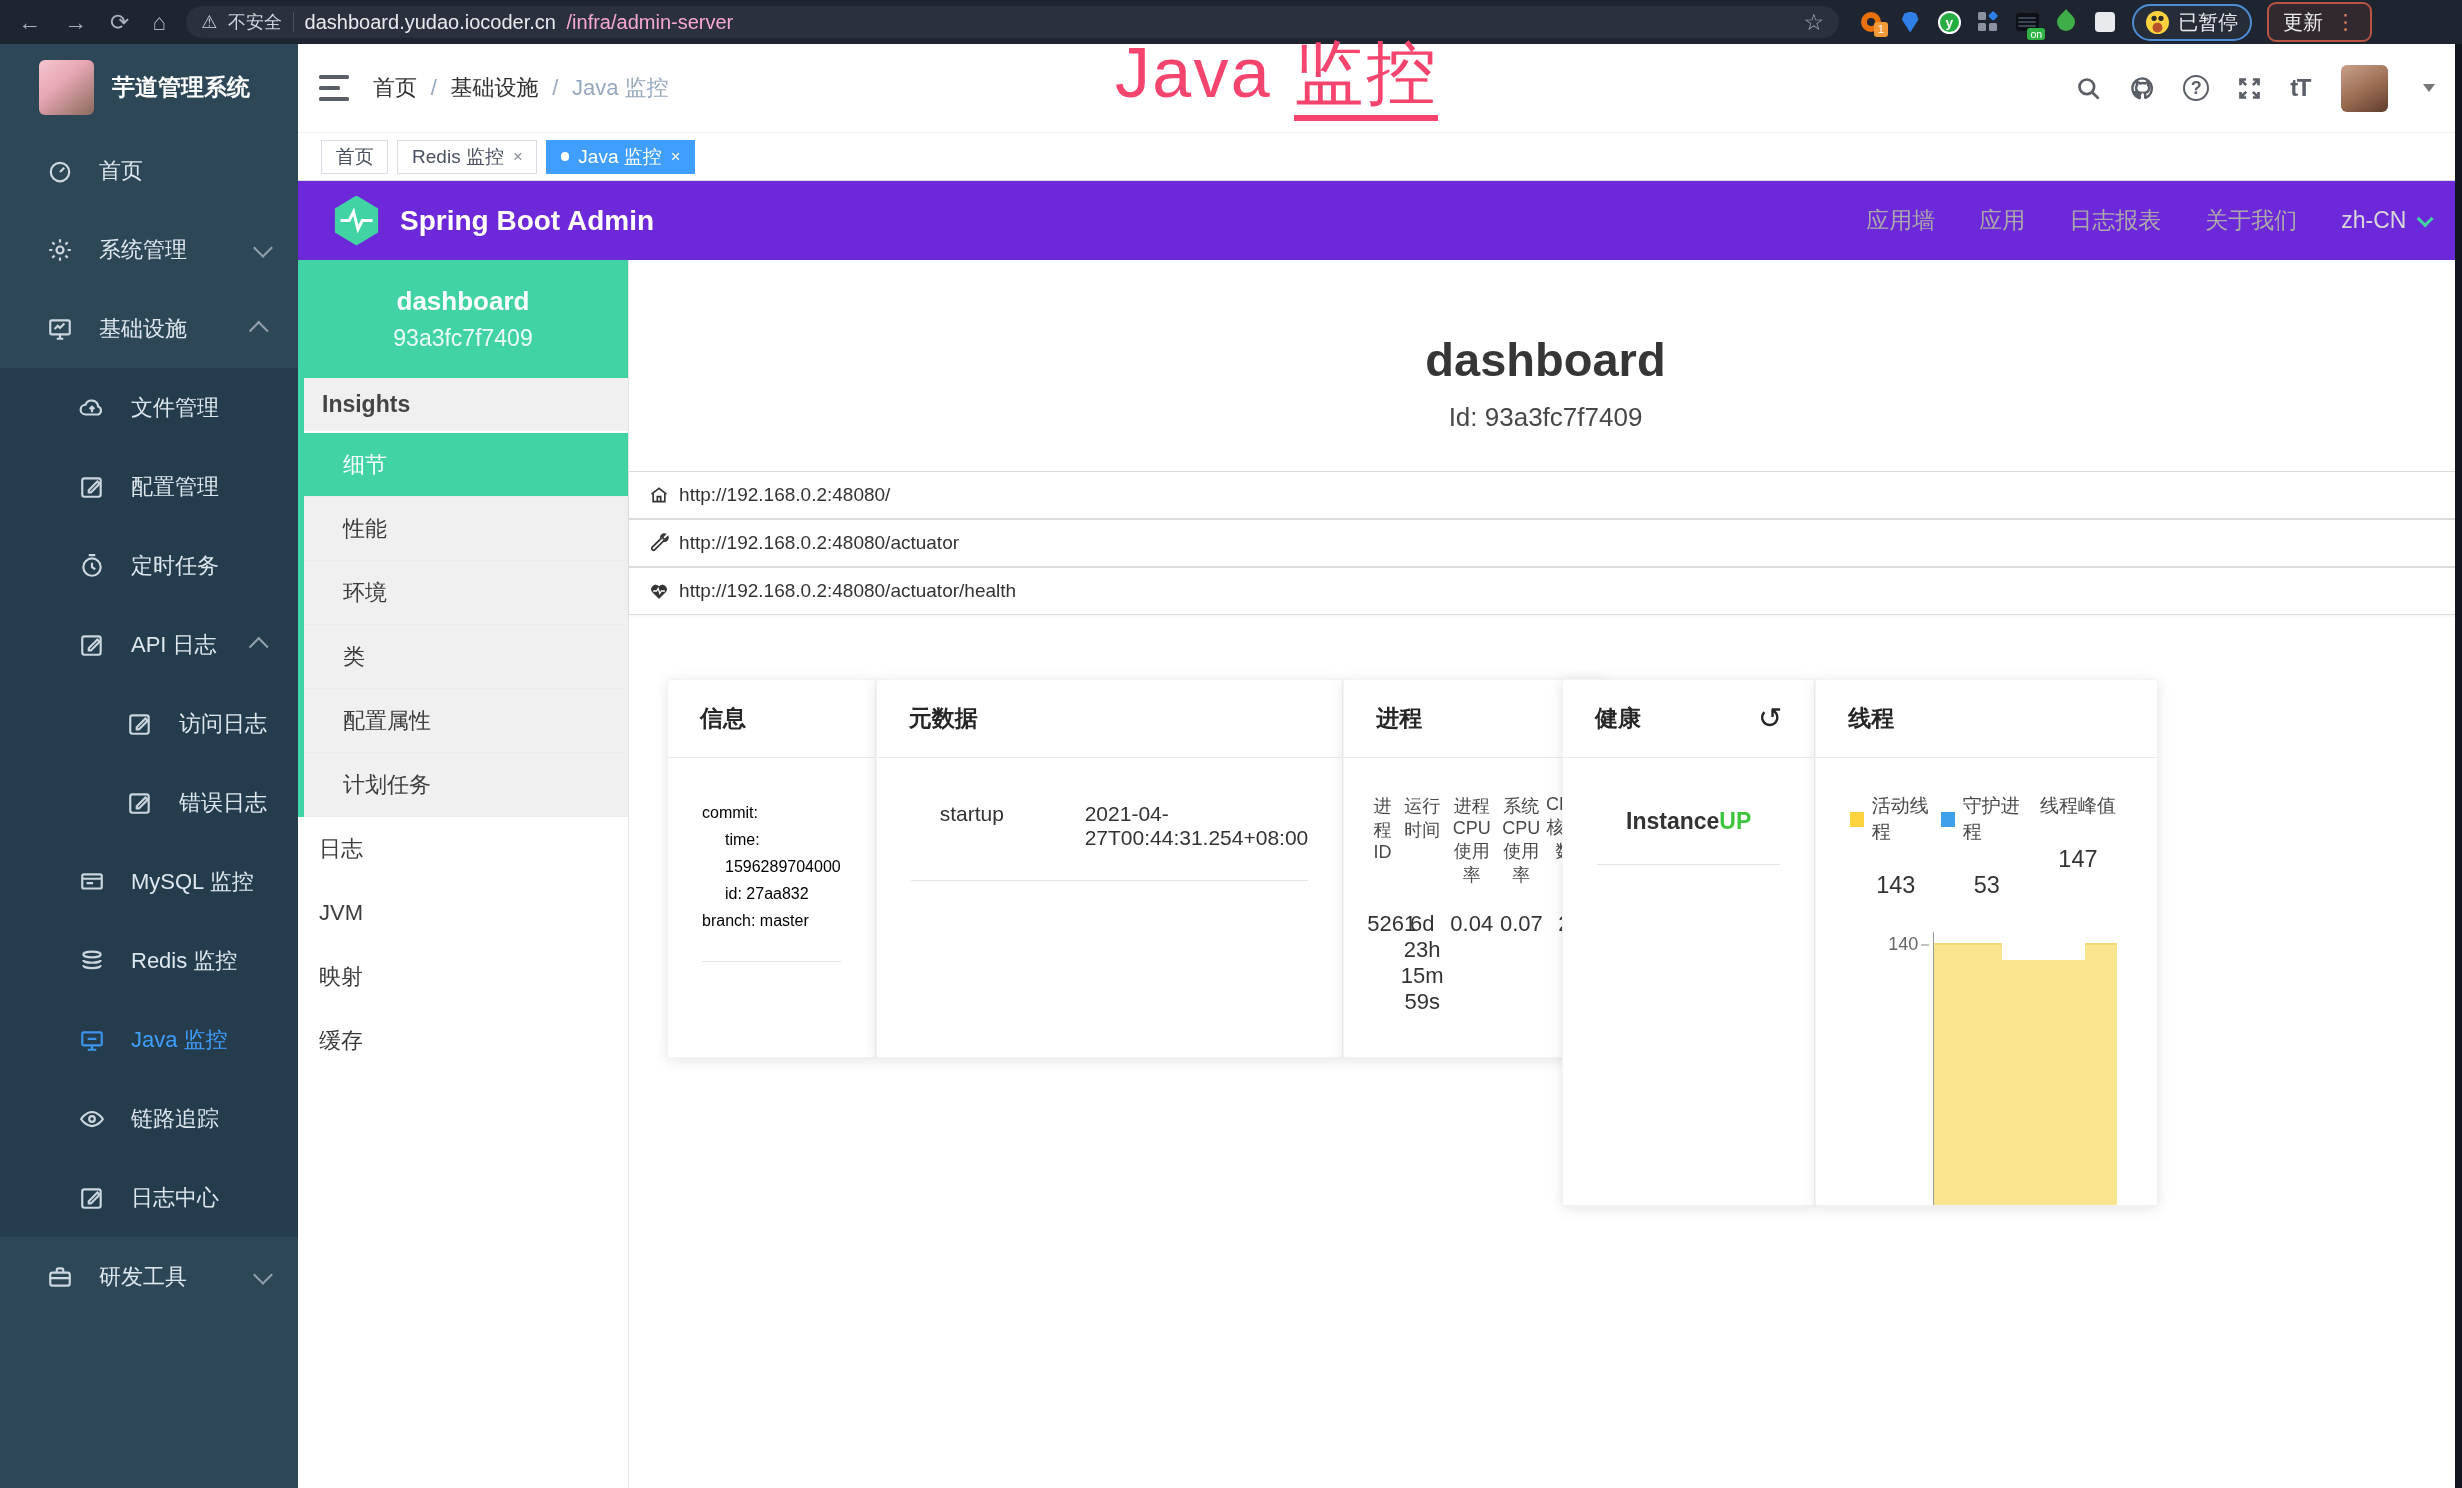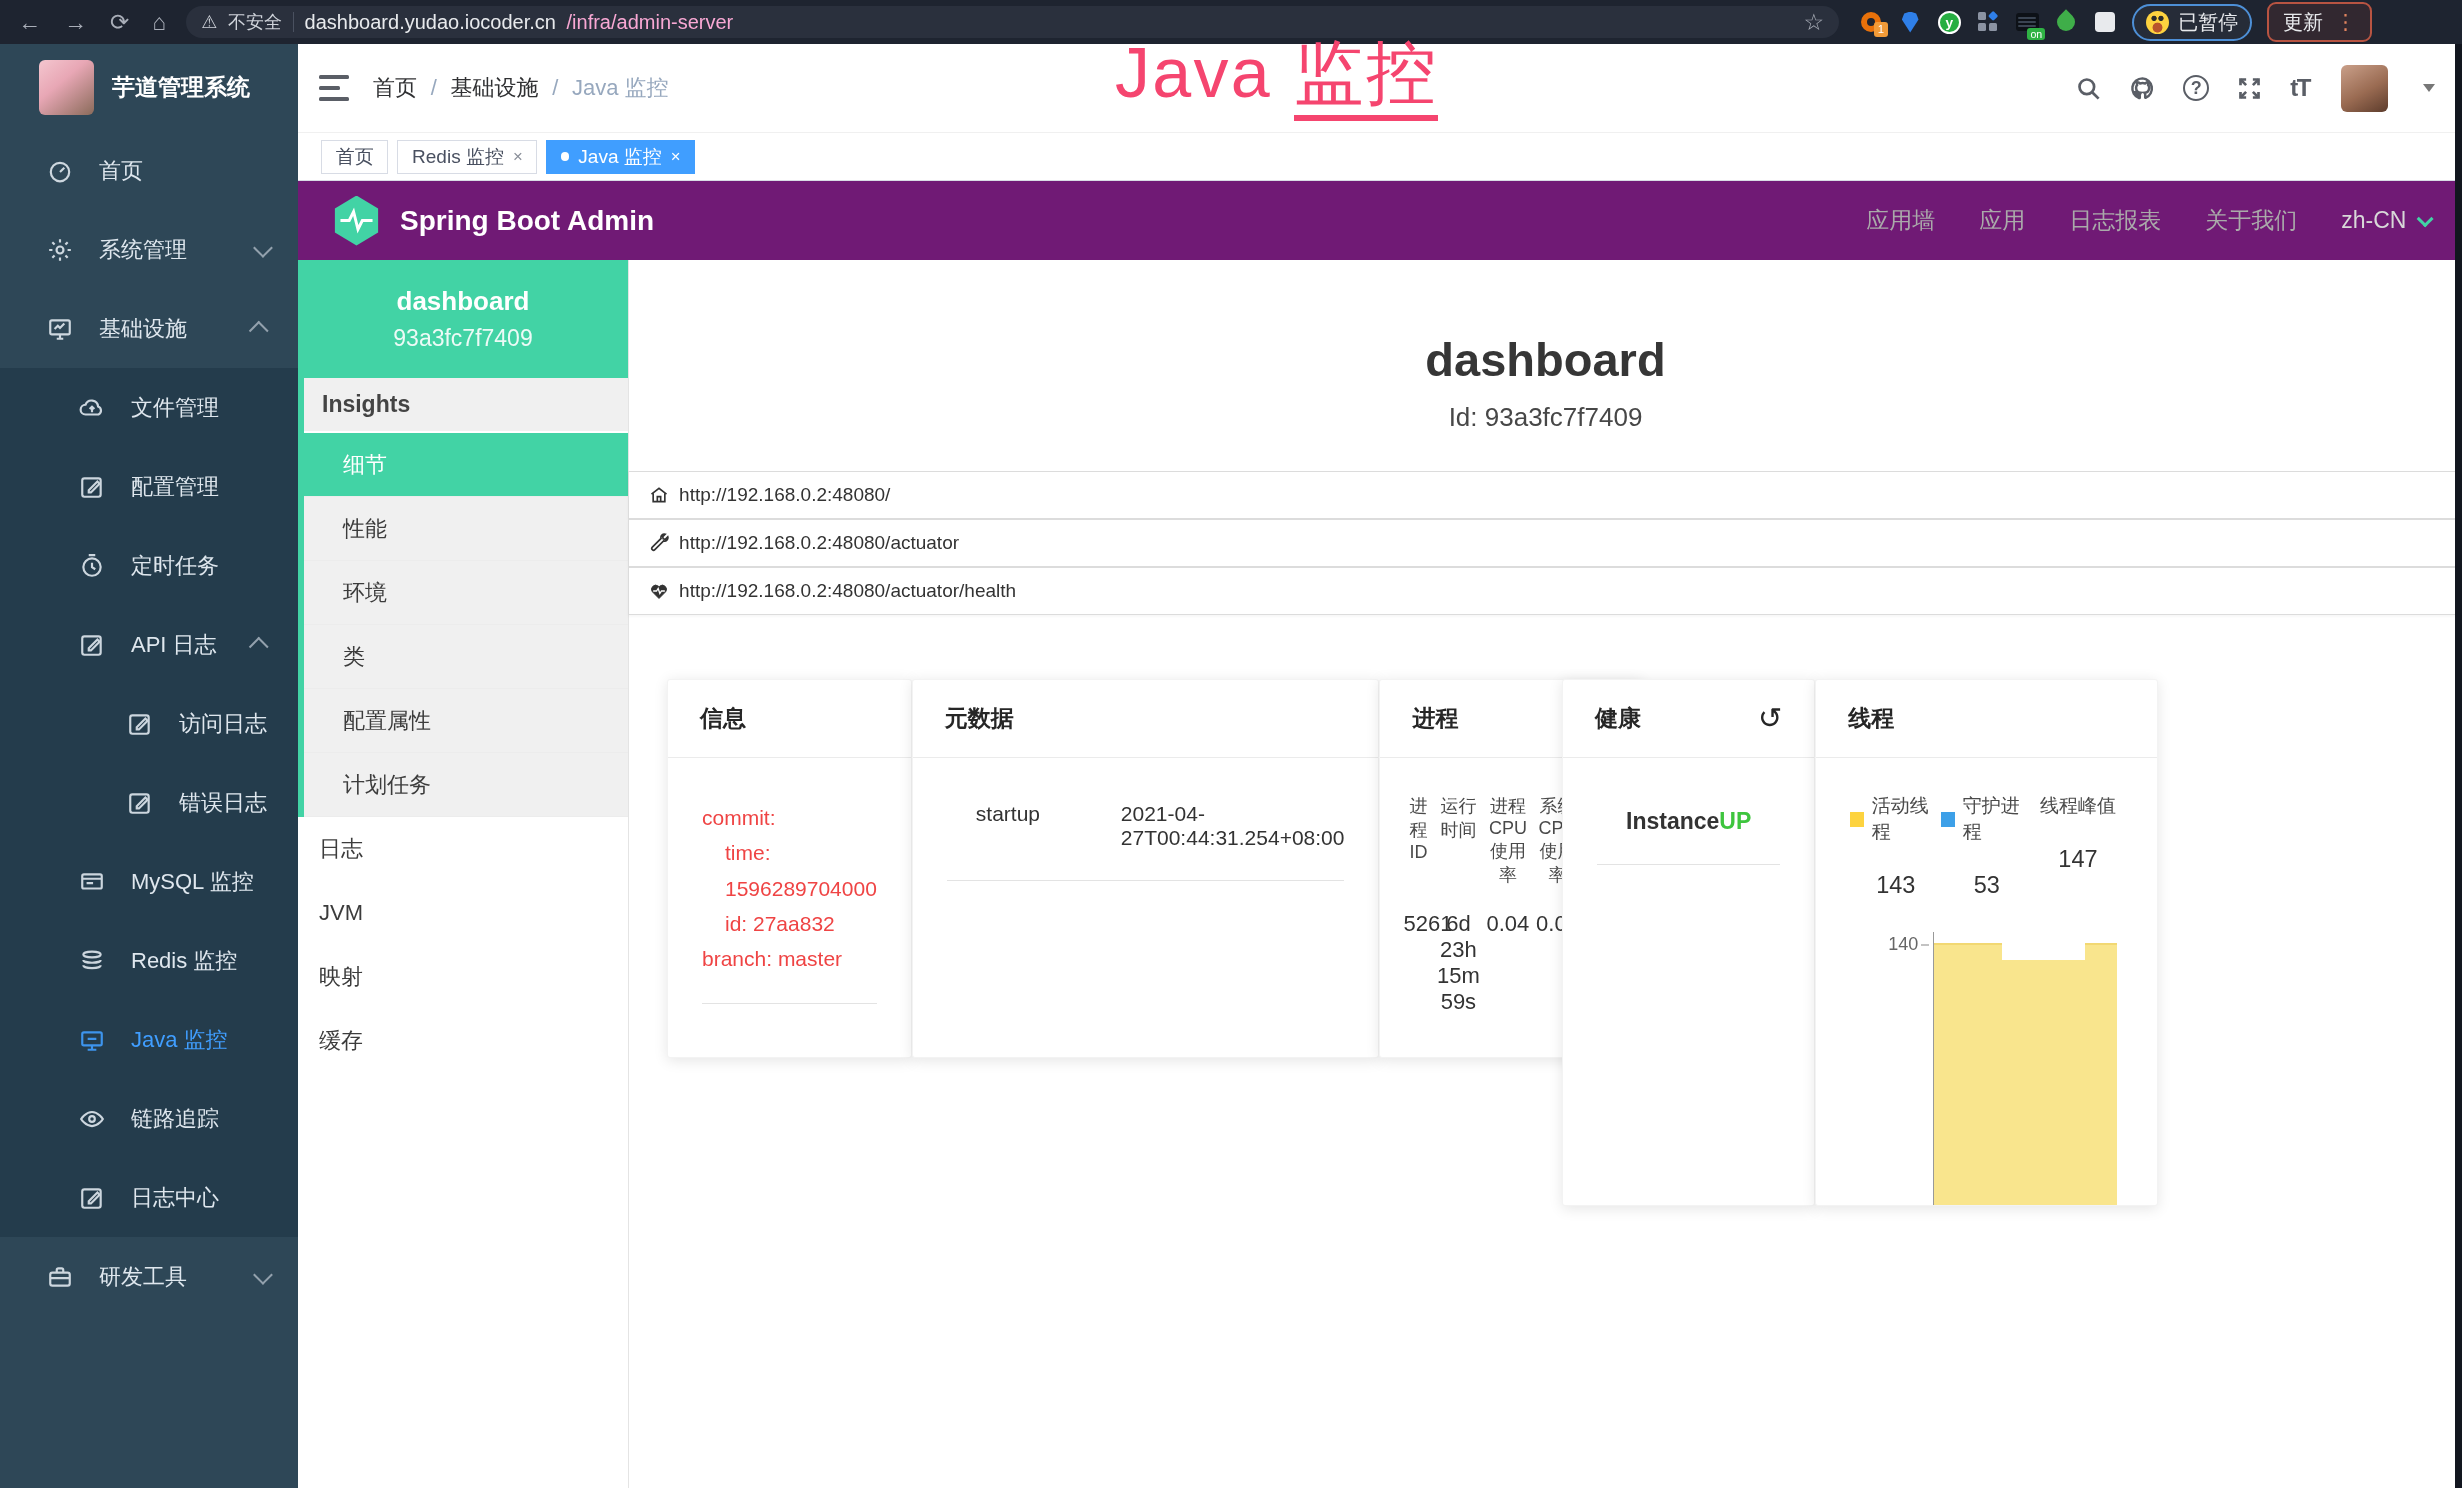--- a/index.html
+++ b/index.html
@@ -78,21 +78,21 @@
   .avatar{ width:47px; height:47px; border-radius:6px; background:linear-gradient(150deg,#caa08a 0%, #9a6b52 55%, #5d3c2c 100%); margin-left:4.6px; }
   .caret-dn{ width:0; height:0; border-left:6.8px solid transparent; border-right:6.8px solid transparent; border-top:8.3px solid #777; margin-left:7.6px; }
 
   .tags-row{ height:48px; background:#fff; display:flex; align-items:center; gap:9px; padding-left:23px; border-bottom:0.8px solid #d8dce5; }
   .tag{ height:34px; display:flex; align-items:center; gap:9px; border:0.8px solid #d8dce5; background:#fff; color:#495060; font-size:19px; padding:0 13.7px; cursor:pointer; }
   .tag .x{ font-size:16.7px; color:#8a8f99; }
   .tag.active{ background:#409eff; border-color:#409eff; color:#fff; }
   .tag.active .x{ color:#fff; }
   .tag-dot{ width:8.3px; height:8.3px; border-radius:50%; background:#fff; }
 
-  .sba-bar{ height:79px; background:#701a75; display:flex; align-items:center; padding:0 33px 0 35px; flex-shrink:0; }
+  .sba-bar{ height:79px; background:#6d28d9; display:flex; align-items:center; padding:0 33px 0 35px; flex-shrink:0; }
   .sba-logo{ width:47px; height:50px; background:#42d3a5; clip-path:polygon(50% 0, 96% 26%, 96% 74%, 50% 100%, 4% 74%, 4% 26%); display:flex; align-items:center; justify-content:center; }
   .sba-logo svg{ width:35px; height:27px; }
   .sba-brand{ color:#fff; font-size:28px; font-weight:bold; margin-left:20px; }
   .sba-spacer{ flex:1; }
   .sba-nav{ display:flex; align-items:center; gap:44px; font-size:23px; color:#aaa; }
   .sba-locale{ color:#d8d8d8; display:flex; align-items:center; gap:10.6px; }
   .chev-green{ width:12px; height:12px; border-right:3px solid #42d3a5; border-bottom:3px solid #42d3a5; transform:rotate(45deg) translateY(-3px); }
 
   .sba-body{ flex:1; display:flex; min-height:0; }
 
@@ -118,21 +118,21 @@
   .cards{ margin-top:64px; padding:0 38px; display:flex; gap:38px; align-items:flex-start; }
   .col{ width:857px; display:flex; flex-direction:row; }
   .card{ background:#fff; border-radius:3px; border:0.8px solid #f3f3f3; box-shadow:0 2.3px 13.7px rgba(0,0,0,.10); }
   .card-h{ padding:23px 32px; font-size:23px; font-weight:bold; color:#262626; border-bottom:1.5px solid #ebebeb; display:flex; align-items:center; }
   .card-h .hist{ margin-left:auto; font-size:29px; font-weight:normal; color:#262626; cursor:pointer; line-height:1; }
   .gap62{ height:47px; } .gap93{ height:71px; } .gap528{ height:400px; }
 
   .info-body{ padding:42px 34px 32px; }
   .kv-row{ display:flex; border-bottom:1.5px solid #e3e3e3; padding-bottom:27px; }
   .kv-label{ width:148px; padding-left:29px; font-size:21px; color:#333; flex-shrink:0; }
-  .kv-val{ font-size:21px; color:#ef4444; line-height:1.68; }
+  .kv-val{ font-size:16px; color:#000000; line-height:1.68; }
   .kv-val .indent{ padding-left:23px; }
 
   .health-body{ padding:50px 34px 55px; }
   .health-row{ display:flex; align-items:baseline; border-bottom:1.5px solid #e3e3e3; padding:0 29px 29px; }
   .health-name{ font-size:23px; font-weight:bold; color:#333; }
   .health-status{ margin-left:auto; font-size:23px; font-weight:bold; color:#3ec53e; }
 
   .meta-body{ padding:44px 34px 70px; }
   .meta-row{ display:flex; align-items:baseline; border-bottom:1.5px solid #e3e3e3; padding-bottom:30px; }
   .meta-label{ width:174px; padding-left:29px; font-size:21px; color:#333; flex-shrink:0; }

